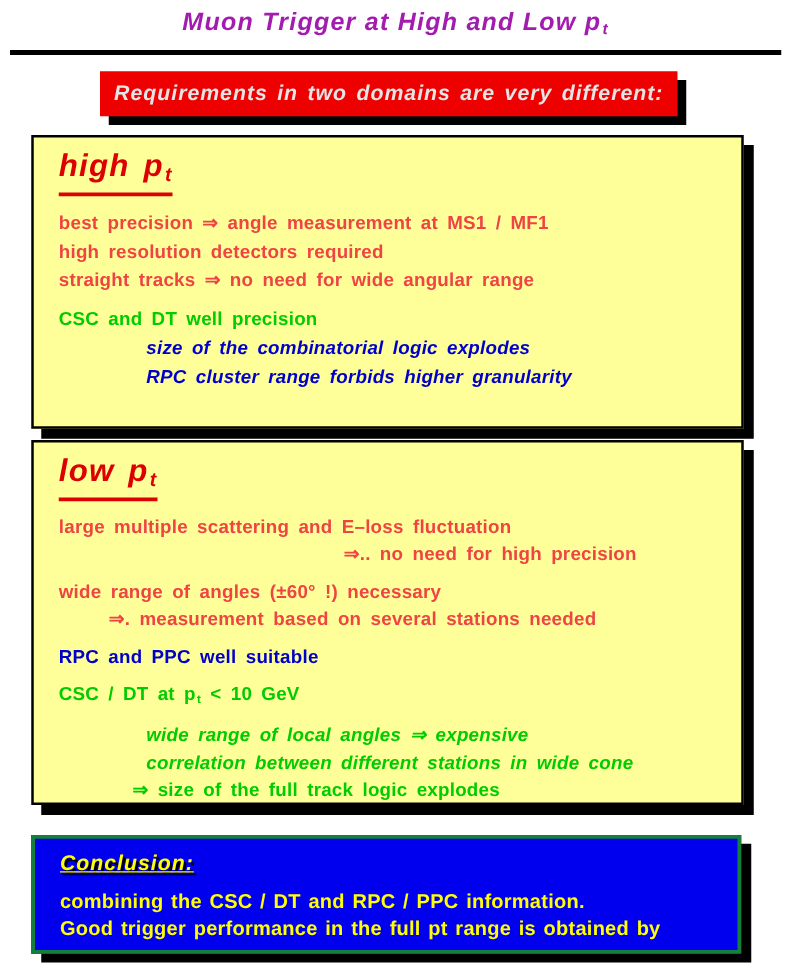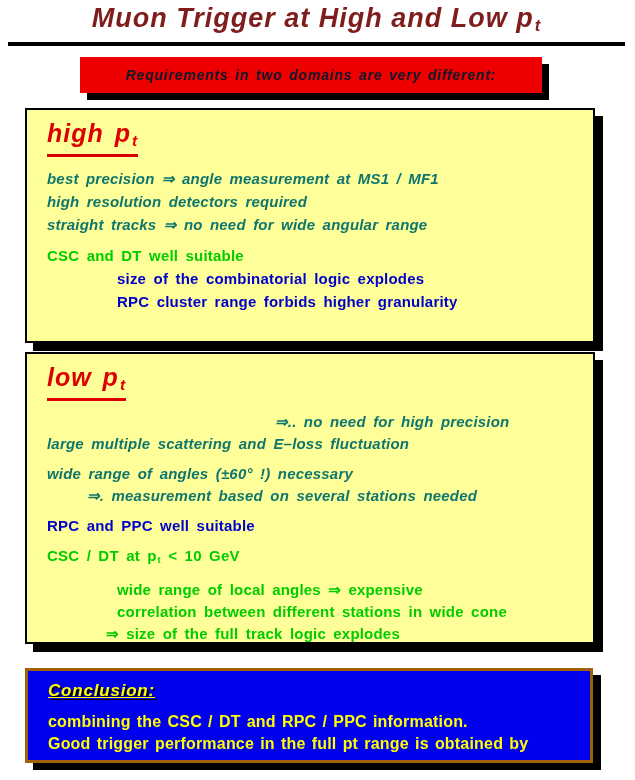--- a/index.html
+++ b/index.html
@@ -1,52 +1,52 @@
 <!DOCTYPE html>
 <html><head>
 <meta charset="utf-8">
 <style>
   html,body{margin:0;padding:0;background:#ffffff;}
   .page{position:relative;width:635px;height:780px;background:#ffffff;overflow:hidden;
         font-family:"Liberation Sans",sans-serif;}
 
   
   .slide-title{position:absolute;left:8px;top:3px;width:617px;text-align:center;
-    font-weight:bold;font-style:italic;font-size:27px;line-height:31px;letter-spacing:1px;
-    color:#7f1d1d;border-bottom:4px solid #000;padding-bottom:1px;}
+    font-weight:bold;font-style:italic;font-size:20px;line-height:31px;letter-spacing:1px;
+    color:#a21caf;border-bottom:4px solid #000;padding-bottom:1px;}
   .sub{font-size:0.62em;vertical-align:-0.25em;margin-left:1px;}
 
   
   .banner{position:absolute;left:80px;top:57px;width:462px;height:36px;background:#EE0000;
-    box-shadow:7px 7px 0 #000;color:#0f172a;font-style:italic;font-weight:bold;font-size:14px;
+    box-shadow:7px 7px 0 #000;color:#e5e5e5;font-style:italic;font-weight:bold;font-size:17px;
     line-height:36px;text-align:center;letter-spacing:0.8px;word-spacing:2px;}
 
   
   .ybox{position:absolute;left:25px;width:570px;background:#FFFF99;border:2px solid #000;
     box-shadow:8px 8px 0 #000;box-sizing:border-box;padding:6px 8px 0 20px;}
   .box-high{top:108px;height:235px;}
   .box-low{top:352px;height:292px;}
   .box-h{display:inline-block;color:#DD0000;font-style:italic;font-weight:bold;font-size:25px;
     line-height:26px;border-bottom:3px solid #DD0000;margin:4px 0 10px 0;letter-spacing:1px;
     word-spacing:3px;}
   .line{font-weight:bold;font-size:15px;letter-spacing:0.2px;word-spacing:3px;white-space:nowrap;color:#000;}
   .box-high .line{line-height:23px;}
   .box-low .line{line-height:22px;}
-  .c-black{color:#0f766e;font-style:italic;}
+  .c-black{color:#ef4444;}
   .c-green{color:#00CC00;}
   .c-blue{color:#0000CC;}
   .ind-1{margin-left:40px;}
-  .ind-2{margin-left:70px;}
+  .ind-2{margin-left:70px;font-style:italic;}
   .ind-3{margin-left:59px;}
   .ind-4{margin-left:228px;}
   .gap{margin-top:8px;}
 
   
   .conclusion{position:absolute;left:25px;top:668px;width:568px;height:95px;background:#0000EE;
-    border:3px solid #a16207;box-shadow:8px 7px 0 #000;box-sizing:border-box;padding:8px 10px 0 20px;}
+    border:3px solid #15803d;box-shadow:8px 7px 0 #000;box-sizing:border-box;padding:8px 10px 0 20px;}
   .conc-h{display:inline-block;color:#FFFF00;font-style:italic;font-weight:bold;font-size:17px;
     line-height:20px;text-decoration:underline;text-shadow:2px 2px 0 #000;letter-spacing:0.8px;
     word-spacing:2px;margin-top:2px;}
   .conc-body{margin-top:10px;}
   .conc-line{color:#FFFF00;font-weight:bold;font-size:16px;line-height:22px;letter-spacing:0.2px;
     word-spacing:1.5px;white-space:nowrap;}
 </style>
 </head>
 <body>
 
@@ -61,33 +61,33 @@
   </div>
 
   <div class="ybox box-high">
     <div>
       <span class="box-h"><span>high p</span><span class="sub">t</span></span>
     </div>
     <div id="high-lines">
         <div class="line c-black">best precision ⇒ angle measurement at MS1 / MF1</div>
         <div class="line c-black">high resolution detectors required</div>
         <div class="line c-black">straight tracks ⇒ no need for wide angular range</div>
-        <div class="line c-green gap">CSC and DT well suitable</div>
+        <div class="line c-green gap">CSC and DT well precision</div>
         <div class="line c-blue ind-2">size of the combinatorial logic explodes</div>
         <div class="line c-blue ind-2">RPC cluster range forbids higher granularity</div>
       </div>
   </div>
 
   <div class="ybox box-low">
     <div>
       <span class="box-h"><span>low p</span><span class="sub">t</span></span>
     </div>
     <div id="low-lines">
+        <div class="line c-black">large multiple scattering and E–loss fluctuation</div>
         <div class="line c-black ind-4">⇒.. no need for high precision</div>
-        <div class="line c-black">large multiple scattering and E–loss fluctuation</div>
         <div class="line c-black gap">wide range of angles (±60° !) necessary</div>
         <div class="line c-black ind-1">⇒. measurement based on several stations needed</div>
         <div class="line c-blue gap">RPC and PPC well suitable</div>
         <div class="line c-green gap"><span>CSC / DT at p</span><span class="sub">t</span><span> &lt; 10 GeV</span></div>
         <div class="line c-green ind-2 gap">wide range of local angles ⇒ expensive</div>
         <div class="line c-green ind-2">correlation between different stations in wide cone</div>
         <div class="line c-green ind-3">⇒ size of the full track logic explodes</div>
       </div>
   </div>
 

